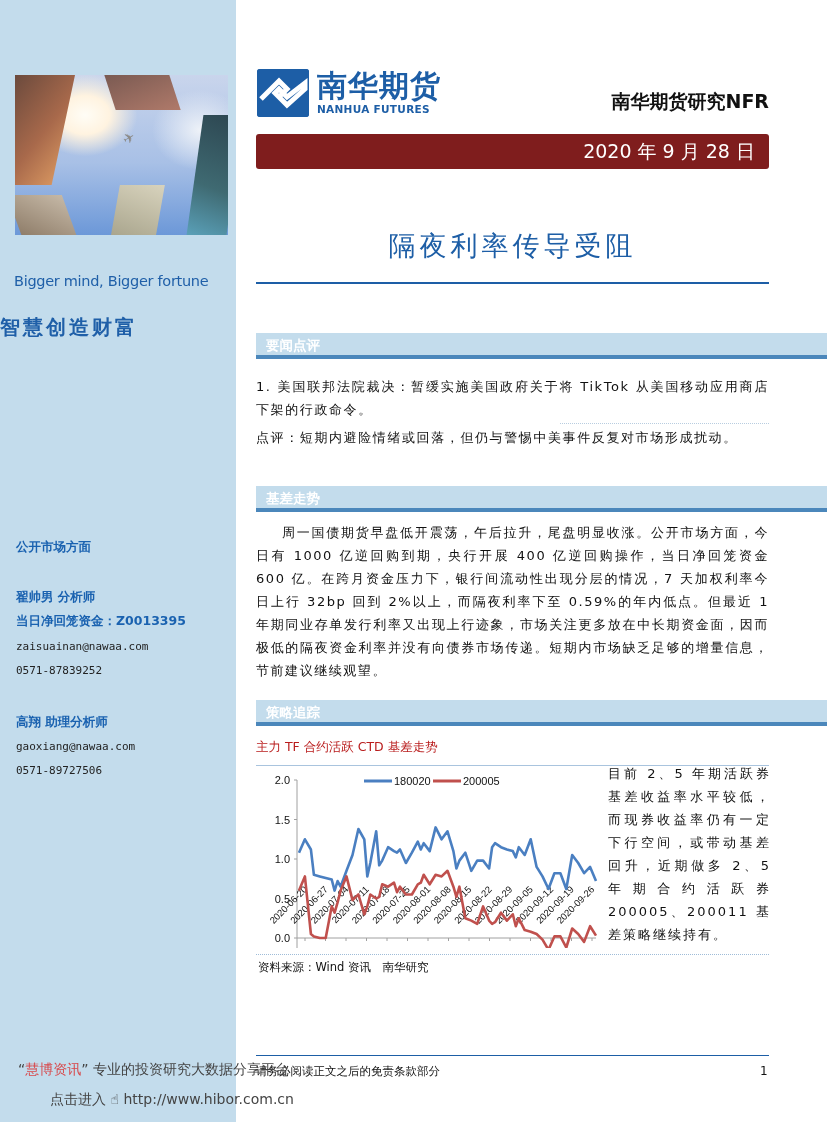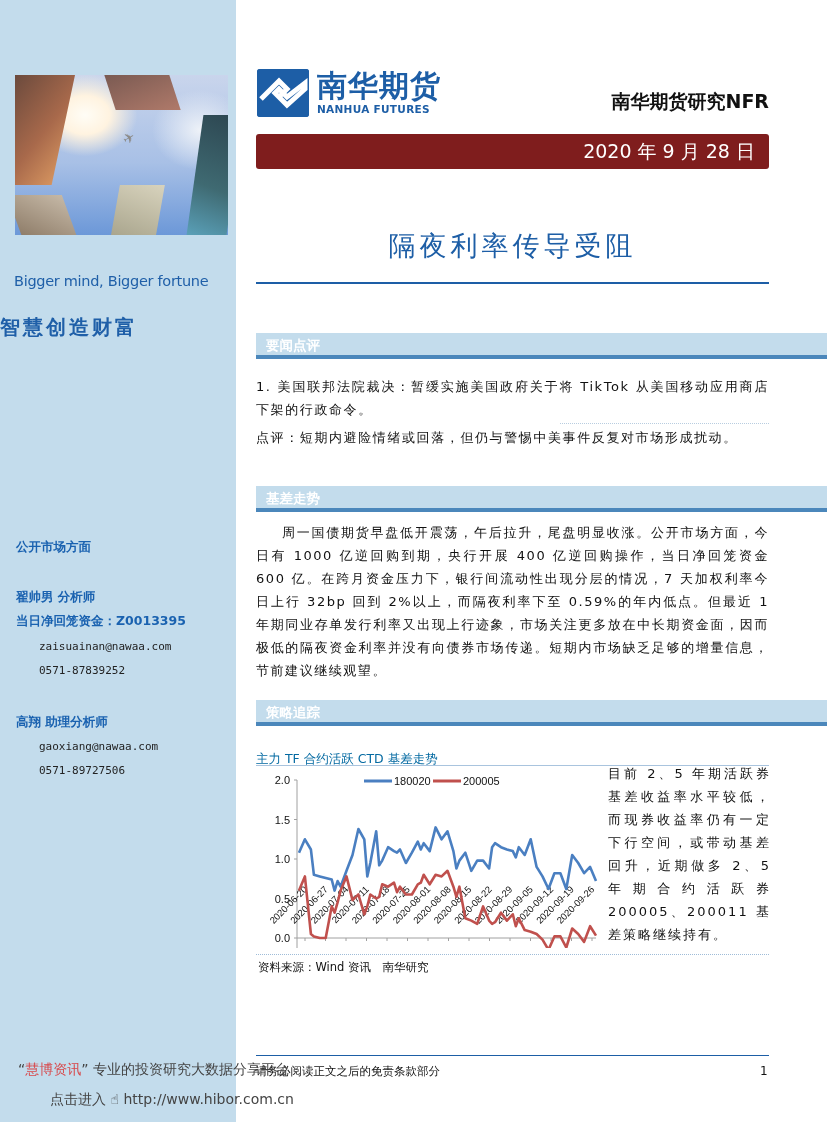--- a/index.html
+++ b/index.html
@@ -29,21 +29,21 @@
   .slogan-en {
     position: absolute; left: 14px; top: 273px; width: 210px;
     font-family: "DejaVu Sans", sans-serif; font-size: 14.5px; color: #1f5fa8; letter-spacing: -0.3px;
   }
   .slogan-cn {
     position: absolute; left: 0; top: 298px; width: 236px; text-align: left;
     font-size: 20px; font-weight: bold; color: #1f5fa8; letter-spacing: 3px; margin-top: 16px;
   }
   .sb-text { position: absolute; left: 16px; }
   .sb-bold { font-size: 12.5px; font-weight: bold; color: #1a62b0; }
-  .sb-mono { font-family: "DejaVu Sans Mono", monospace; font-size: 11px; color: #222; margin-left: 23px; }
+  .sb-mono { font-family: "DejaVu Sans Mono", monospace; font-size: 11px; color: #222; }
   .ad-line1 { position: absolute; left: 18px; top: 1061px; font-size: 14px; color: #444; white-space: nowrap; z-index: 3; }
   .ad-line1 .red { color: #d8474a; }
   .ad-line2 { position: absolute; left: 50px; top: 1091px; font-size: 14px; color: #444; white-space: nowrap; z-index: 3; }
 
   
   .logo { position: absolute; left: 257px; top: 69px; width: 52px; height: 48px; background: #1d5ea6; border-radius: 3px; overflow: hidden; }
   .logo-cn { position: absolute; left: 317px; top: 66px; font-size: 30px; font-weight: bold; color: #1d5ea6; letter-spacing: 1px; }
   .logo-en { position: absolute; left: 317px; top: 103px; font-size: 10.5px; font-weight: bold; color: #1d5ea6; letter-spacing: 0.3px; }
   .brand-right { position: absolute; right: 58px; top: 89px; font-size: 19px; font-weight: bold; color: #111; }
   .date-bar {
@@ -62,21 +62,21 @@
     background: #c3dcec; border-bottom: 4px solid #4b87bb;
     color: #fff; font-weight: bold; font-size: 13.5px; padding-left: 10px; line-height: 24px;
   }
   .para {
     position: absolute; left: 256px; width: 513px; font-size: 13px; line-height: 23px;
     color: #111; letter-spacing: 1.6px; text-align: justify;
   }
   .indent { text-indent: 2em; }
   .dotted { position: absolute; border-top: 1px dotted #b8cde0; height: 0; }
 
-  .chart-title { position: absolute; left: 256px; top: 739px; font-size: 12.5px; color: #0369a1; margin-top: 12px; }
+  .chart-title { position: absolute; left: 256px; top: 739px; font-size: 12.5px; color: #b91c1c; }
   .chart-rule { position: absolute; left: 256px; top: 765px; width: 513px; height: 1px; background: #a9c4de; }
   .chart { position: absolute; left: 256px; top: 768px; width: 345px; height: 180px; }
   .chart svg { display: block; }
   .chart-note {
     position: absolute; left: 608px; top: 762px; width: 163px; font-size: 13px; line-height: 23px;
     letter-spacing: 2px; text-align: justify; color: #111;
   }
   .source-rule { position: absolute; left: 256px; top: 954px; width: 513px; border-top: 1px dotted #9fbcd8; }
   .source { position: absolute; left: 258px; top: 960px; font-size: 11.5px; color: #111; }
 

